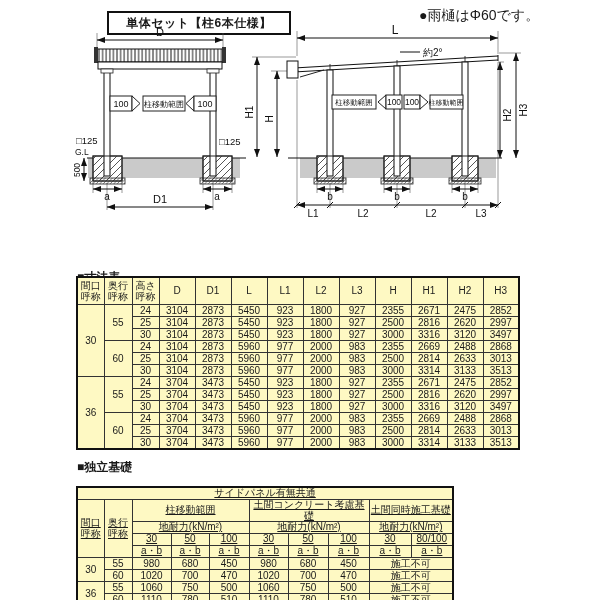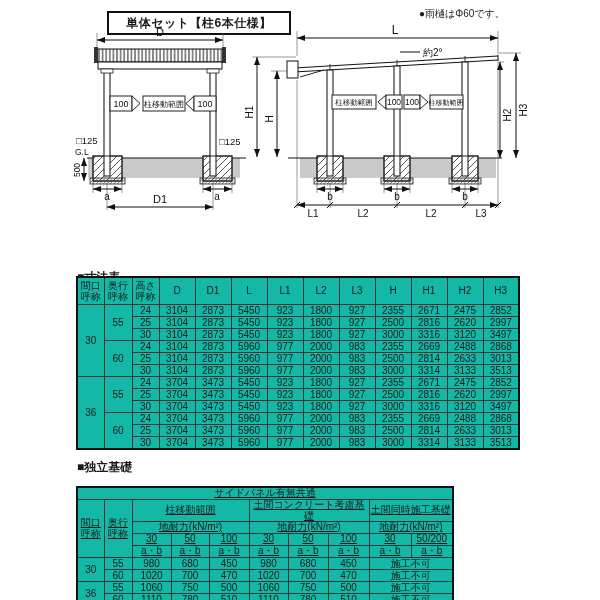--- a/index.html
+++ b/index.html
@@ -6,26 +6,26 @@
   body{
     width:600px;height:600px;background:#fff;position:relative;overflow:hidden;
     font-family:"Liberation Sans","DejaVu Sans",sans-serif;color:#1a1a1a;
   }
   .abs{position:absolute;}
   .title-box{
     left:107px;top:4px;width:180px;height:20px;border:2px solid #111;
     display:flex;align-items:center;justify-content:center;
     font-weight:bold;font-size:12px;letter-spacing:.5px;background:#fff;margin-top:7px;
   }
-  .note{left:419px;top:7px;font-size:10px;}
+  .note{left:419px;top:7px;font-size:14px;}
   .section-title{font-size:12px;font-weight:bold;}
   #dim-title{left:77px;top:269px;}
   #found-title{left:77px;top:459px;}
   svg text{font-family:"Liberation Sans","DejaVu Sans",sans-serif;fill:#111;}
-  table{border-collapse:collapse;table-layout:fixed;position:absolute;background:#14b8a6;border:2px solid #111;}
+  table{border-collapse:collapse;table-layout:fixed;position:absolute;background:#fef9c3;border:2px solid #111;}
   th,td{border:1px solid #333;text-align:center;vertical-align:middle;padding:0;font-weight:normal;overflow:hidden;}
   #dim-table{left:76px;top:276px;width:442px;}
   #dim-table th{height:26px;font-size:10px;line-height:1.15;white-space:pre-line;}
   #dim-table td{height:11px;font-size:10px;line-height:1;}
   #found-table{left:76px;top:486px;width:376px;}
   #found-table th{height:11px;font-size:10px;line-height:1.05;white-space:pre-line;text-decoration:underline;}
   #found-table td{height:11px;font-size:10px;line-height:1;}
 </style>
 </head>
 <body>
@@ -459,21 +459,21 @@
       <th colspan="2">地耐力(kN/m²)</th>
     </tr>
     <tr>
       <th>30</th>
       <th>50</th>
       <th>100</th>
       <th>30</th>
       <th>50</th>
       <th>100</th>
       <th>30</th>
-      <th>50/200</th>
+      <th>80/100</th>
     </tr>
     <tr>
       <th>a・b</th>
       <th>a・b</th>
       <th>a・b</th>
       <th>a・b</th>
       <th>a・b</th>
       <th>a・b</th>
       <th>a・b</th>
       <th>a・b</th>

